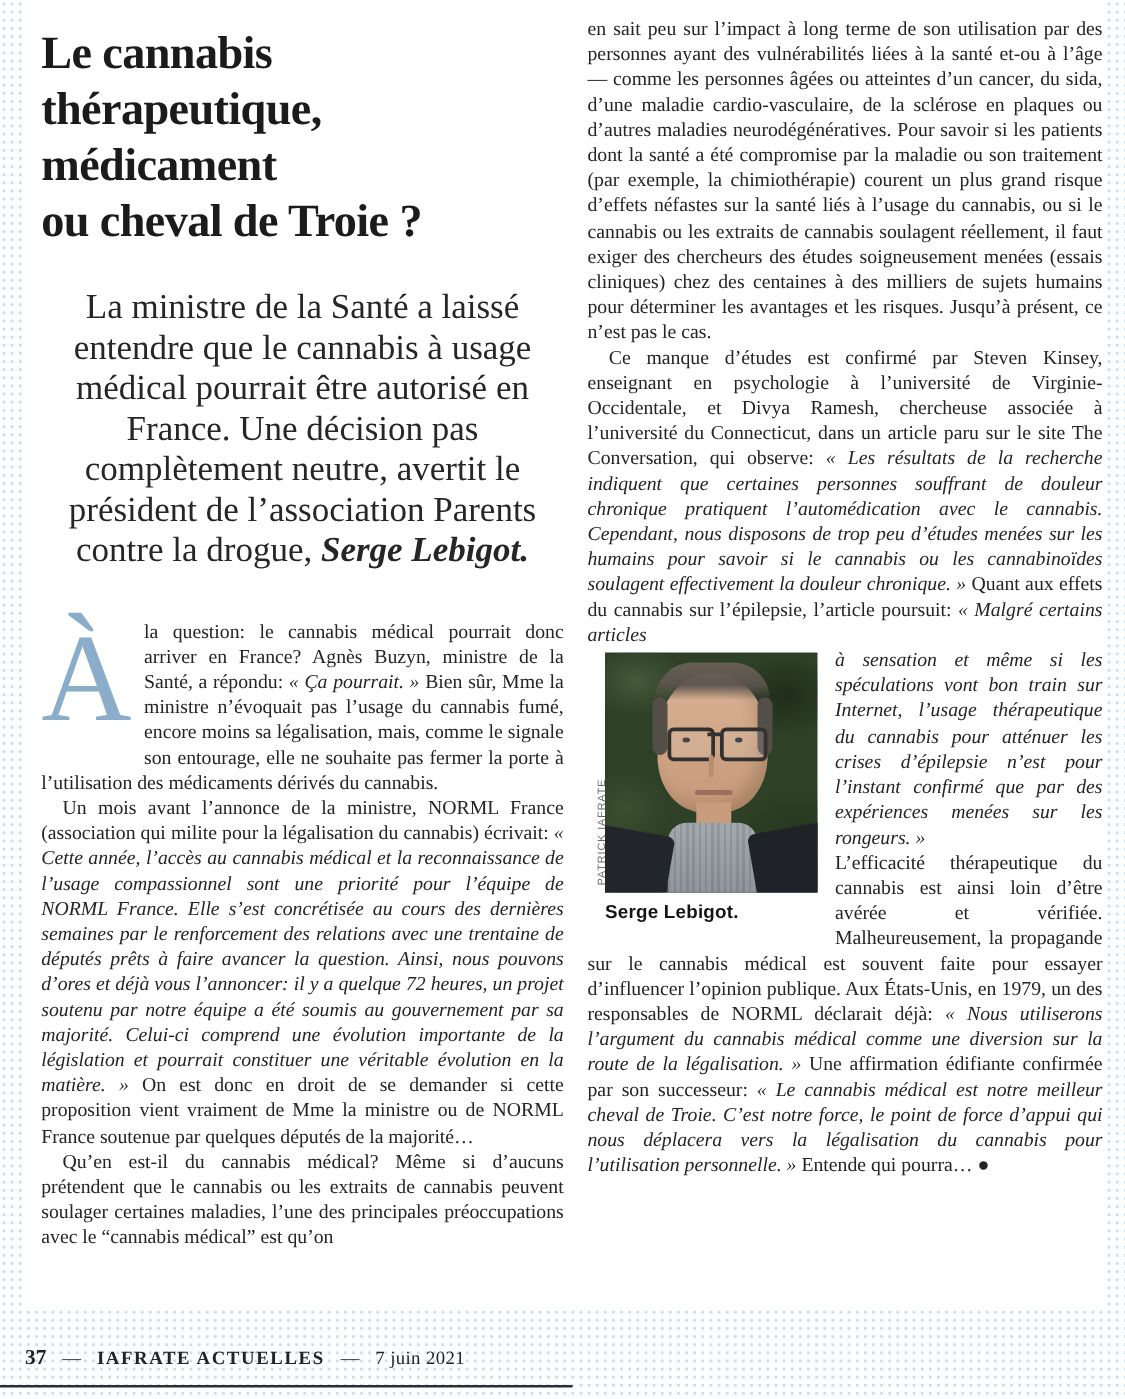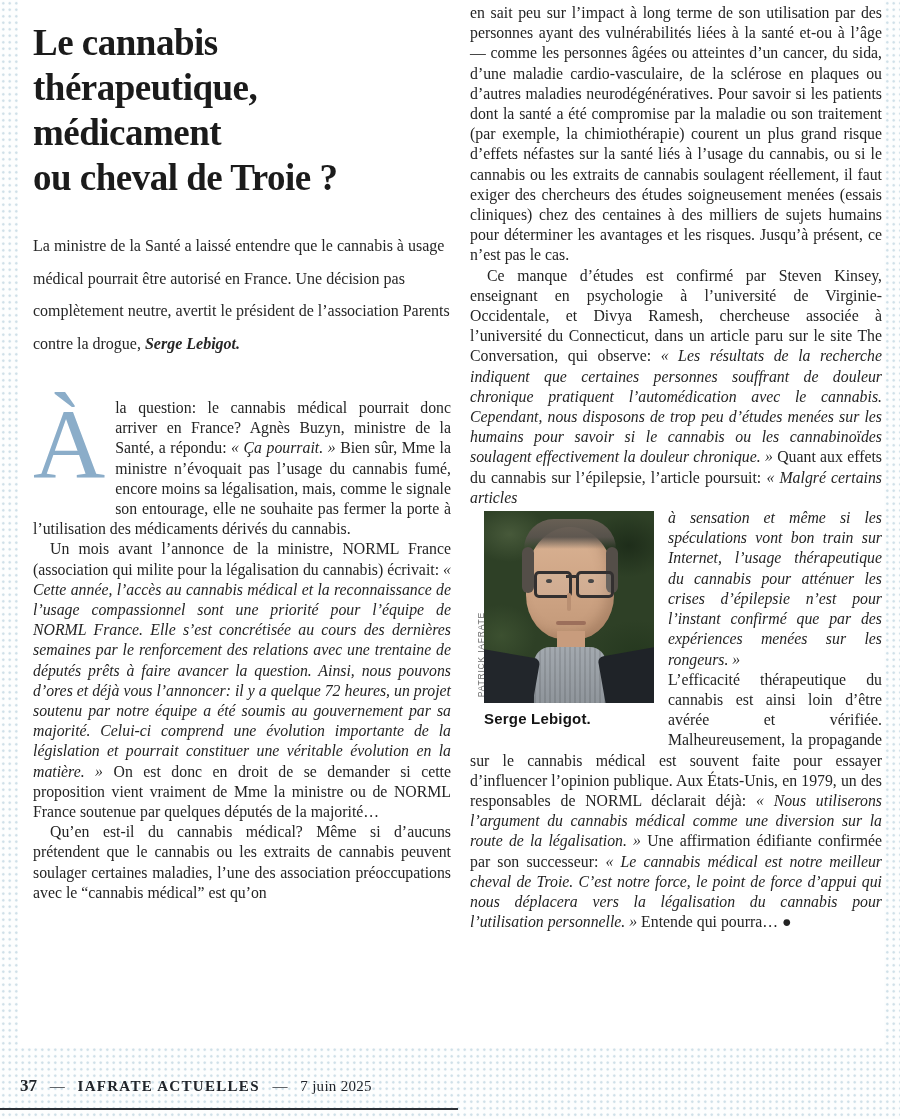--- a/index.html
+++ b/index.html
@@ -10,28 +10,28 @@
     background-color:#fdfefe;
     background-image: radial-gradient(circle, #cddee7 1.1px, rgba(255,255,255,0) 1.4px);
     background-size:6.5px 6.5px;
   }
   .paper {
     position:absolute; left:18px; top:0; width:866px; height:1048px;
     background:#ffffff; z-index:0;
   }
   .col { position:absolute; z-index:1; color:#242424; }
   .col1 { left:33px; top:20px; width:418px; }
-  .col2 { left:470px; top:3px; width:412px; }
+  .col2 { left:470px; top:14px; width:412px; }
 
   .title {
     margin:0; font-size:37px; line-height:45px; font-weight:700;
     color:#1b1b1b; letter-spacing:-0.5px; white-space:pre-line;
   }
   .intro {
-    margin:30px 0 0 0; font-size:16px; line-height:32.5px; color:#262626;
+    margin:30px 0 0 0; font-size:28px; line-height:32.5px; color:#262626;text-align:center;
   }
   .seg-bi { font-weight:700; font-style:italic; }
   .seg-i { font-style:italic; }
 
   .body { margin-top:38px; }
   .para {
     margin:0; font-size:15.8px; line-height:20.2px; text-align:justify;
     hyphens:auto; -webkit-hyphens:auto;
   }
   .para.indent { text-indent:17px; }
@@ -127,21 +127,21 @@
     <p class="intro"><span><span>La ministre de la Santé a laissé entendre que le cannabis à usage médical pourrait être autorisé en France. Une décision pas complètement neutre, avertit le président de l’association Parents contre la drogue, </span><span class="seg-bi">Serge Lebigot.</span></span></p>
     <div class="body">
       <p class="para">
         <span class="dropcap">À</span>
         <span><span>la question: le cannabis médical pourrait donc arriver en France? Agnès Buzyn, ministre de la Santé, a répondu: </span><span class="seg-i">« Ça pourrait. »</span><span> Bien sûr, Mme la ministre n’évoquait pas l’usage du cannabis fumé, encore moins sa légalisation, mais, comme le signale son entourage, elle ne souhaite pas fermer la porte à l’utilisation des médicaments dérivés du cannabis.</span></span>
       </p>
       <p class="para indent">
         <span><span>Un mois avant l’annonce de la ministre, NORML France (association qui milite pour la légalisation du cannabis) écrivait: </span><span class="seg-i">« Cette année, l’accès au cannabis médical et la reconnaissance de l’usage compassionnel sont une priorité pour l’équipe de NORML France. Elle s’est concrétisée au cours des dernières semaines par le renforcement des relations avec une trentaine de députés prêts à faire avancer la question. Ainsi, nous pouvons d’ores et déjà vous l’annoncer: il y a quelque 72 heures, un projet soutenu par notre équipe a été soumis au gouvernement par sa majorité. Celui-ci comprend une évolution importante de la législation et pourrait constituer une véritable évolution en la matière. »</span><span> On est donc en droit de se demander si cette proposition vient vraiment de Mme la ministre ou de NORML France soutenue par quelques députés de la majorité…</span></span>
       </p>
       <p class="para indent">
-        <span><span>Qu’en est-il du cannabis médical? Même si d’aucuns prétendent que le cannabis ou les extraits de cannabis peuvent soulager certaines maladies, l’une des association préoccupations avec le “cannabis médical” est qu’on</span></span>
+        <span><span>Qu’en est-il du cannabis médical? Même si d’aucuns prétendent que le cannabis ou les extraits de cannabis peuvent soulager certaines maladies, l’une des principales préoccupations avec le “cannabis médical” est qu’on</span></span>
       </p>
     </div>
   </div>
 
   <div class="col col2">
     <p class="para">
       <span><span>en sait peu sur l’impact à long terme de son utilisation par des personnes ayant des vulnérabilités liées à la santé et-ou à l’âge — comme les personnes âgées ou atteintes d’un cancer, du sida, d’une maladie cardio-vasculaire, de la sclérose en plaques ou d’autres maladies neurodégénératives. Pour savoir si les patients dont la santé a été compromise par la maladie ou son traitement (par exemple, la chimiothérapie) courent un plus grand risque d’effets néfastes sur la santé liés à l’usage du cannabis, ou si le cannabis ou les extraits de cannabis soulagent réellement, il faut exiger des chercheurs des études soigneusement menées (essais cliniques) chez des centaines à des milliers de sujets humains pour déterminer les avantages et les risques. Jusqu’à présent, ce n’est pas le cas.</span></span>
     </p>
     <p class="para indent">
       <span><span>Ce manque d’études est confirmé par Steven Kinsey, enseignant en psychologie à l’université de Virginie-Occidentale, et Divya Ramesh, chercheuse associée à l’université du Connecticut, dans un article paru sur le site The Conversation, qui observe: </span><span class="seg-i">« Les résultats de la recherche indiquent que certaines personnes souffrant de douleur chronique pratiquent l’automédication avec le cannabis. Cependant, nous disposons de trop peu d’études menées sur les humains pour savoir si le cannabis ou les cannabinoïdes soulagent effectivement la douleur chronique. »</span><span> Quant aux effets du cannabis sur l’épilepsie, l’article poursuit: </span><span class="seg-i">« Malgré certains articles</span></span>
@@ -171,16 +171,16 @@
       </span>
       <span><span class="seg-i">à sensation et même si les spéculations vont bon train sur Internet, l’usage thérapeutique du cannabis pour atténuer les crises d’épilepsie n’est pour l’instant confirmé que par des expériences menées sur les rongeurs. »</span><br><span>L’efficacité thérapeutique du cannabis est ainsi loin d’être avérée et vérifiée. Malheureusement, la propagande sur le cannabis médical est souvent faite pour essayer d’influencer l’opinion publique. Aux États-Unis, en 1979, un des responsables de NORML déclarait déjà: </span><span class="seg-i">« Nous utiliserons l’argument du cannabis médical comme une diversion sur la route de la légalisation. »</span><span> Une affirmation édifiante confirmée par son successeur: </span><span class="seg-i">« Le cannabis médical est notre meilleur cheval de Troie. C’est notre force, le point de force d’appui qui nous déplacera vers la légalisation du cannabis pour l’utilisation personnelle. »</span><span> Entende qui pourra… ●</span></span>
     </p>
   </div>
 
   <div class="footer">
     <span class="pg">37</span>
     <span class="dash">—</span>
     <span class="mag">IAFRATE ACTUELLES</span>
     <span class="dash">—</span>
-    <span class="date">7 juin 2025</span>
+    <span class="date">7 juin 2021</span>
   </div>
   <div class="footer-rule"></div>
 </div>
 
 </body></html>

